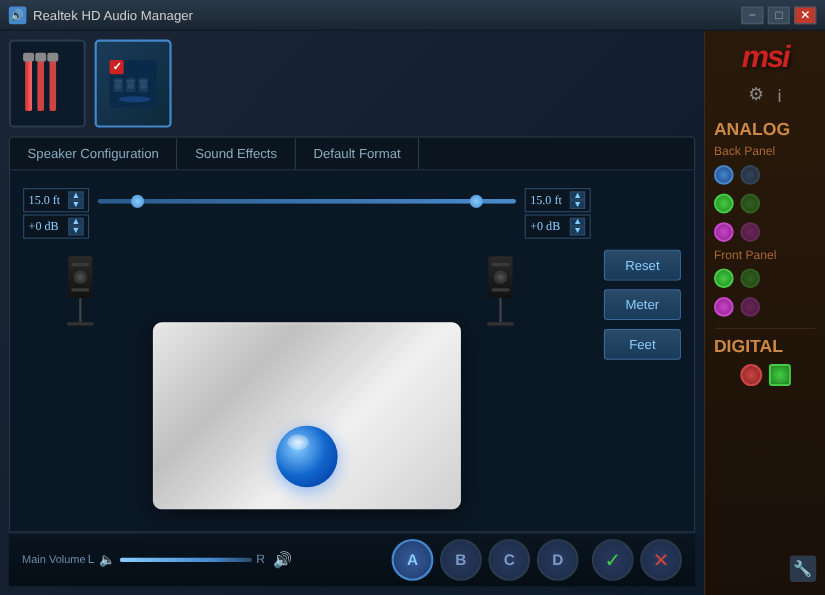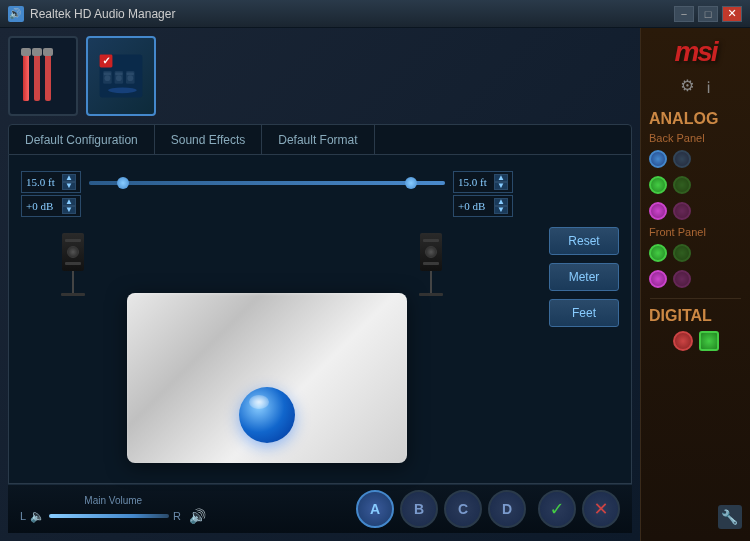--- a/index.html
+++ b/index.html
@@ -225,36 +225,35 @@
     .action-btn {
       width: 70px;
       padding: 6px 8px;
       background: linear-gradient(to bottom, #2a4a6a, #1a3a5a);
       border: 1px solid #3a6a9a;
       color: #88ccff;
       font-size: 12px;
       text-align: center;
       cursor: pointer;
       border-radius: 3px;
-      margin-left: 24px;
     }
 
     
     .bottom-bar {
       height: 50px;
       background: linear-gradient(to bottom, #0a1520, #050d15);
       border-top: 1px solid #1a2a3a;
       display: flex;
       align-items: center;
       padding: 0 12px;
       gap: 12px;
     }
     .volume-section {
       display: flex;
-      flex-direction: column;
+      flex-direction: row;
       align-items: center;
       gap: 2px;
       margin-right: 8px;
     }
     .volume-label { color: #6a8aaa; font-size: 10px; }
     .volume-row { display: flex; align-items: center; gap: 4px; }
     .lr-label { color: #6a8aaa; font-size: 11px; }
     .volume-slider {
       width: 120px; height: 4px;
       background: linear-gradient(to right, #88ccff 0%, #4488cc 70%, #2a4a6a 100%);
@@ -446,21 +445,21 @@
           <rect x="42" y="28" width="12" height="18" rx="2" fill="#1a3a5a"></rect>
           <rect x="43" y="30" width="10" height="4" rx="1" fill="#2a4a6a"></rect>
           <circle cx="48" cy="38" r="4" fill="#2a4a6a"></circle>
 
           <ellipse cx="37" cy="55" rx="20" ry="4" fill="#2255aa" opacity="0.5"></ellipse>
         </svg>
       </div>
     </div>
 
     <div class="tabs">
-      <div class="tab">Default Configuration</div>
+      <div class="tab">Speaker Configuration</div>
       <div class="tab">Sound Effects</div>
       <div class="tab">Default Format</div>
     </div>
 
     <div class="tab-content">
       <div class="room-correction-content">
 
         <div class="correction-left">
 
           <div class="speaker-controls">

